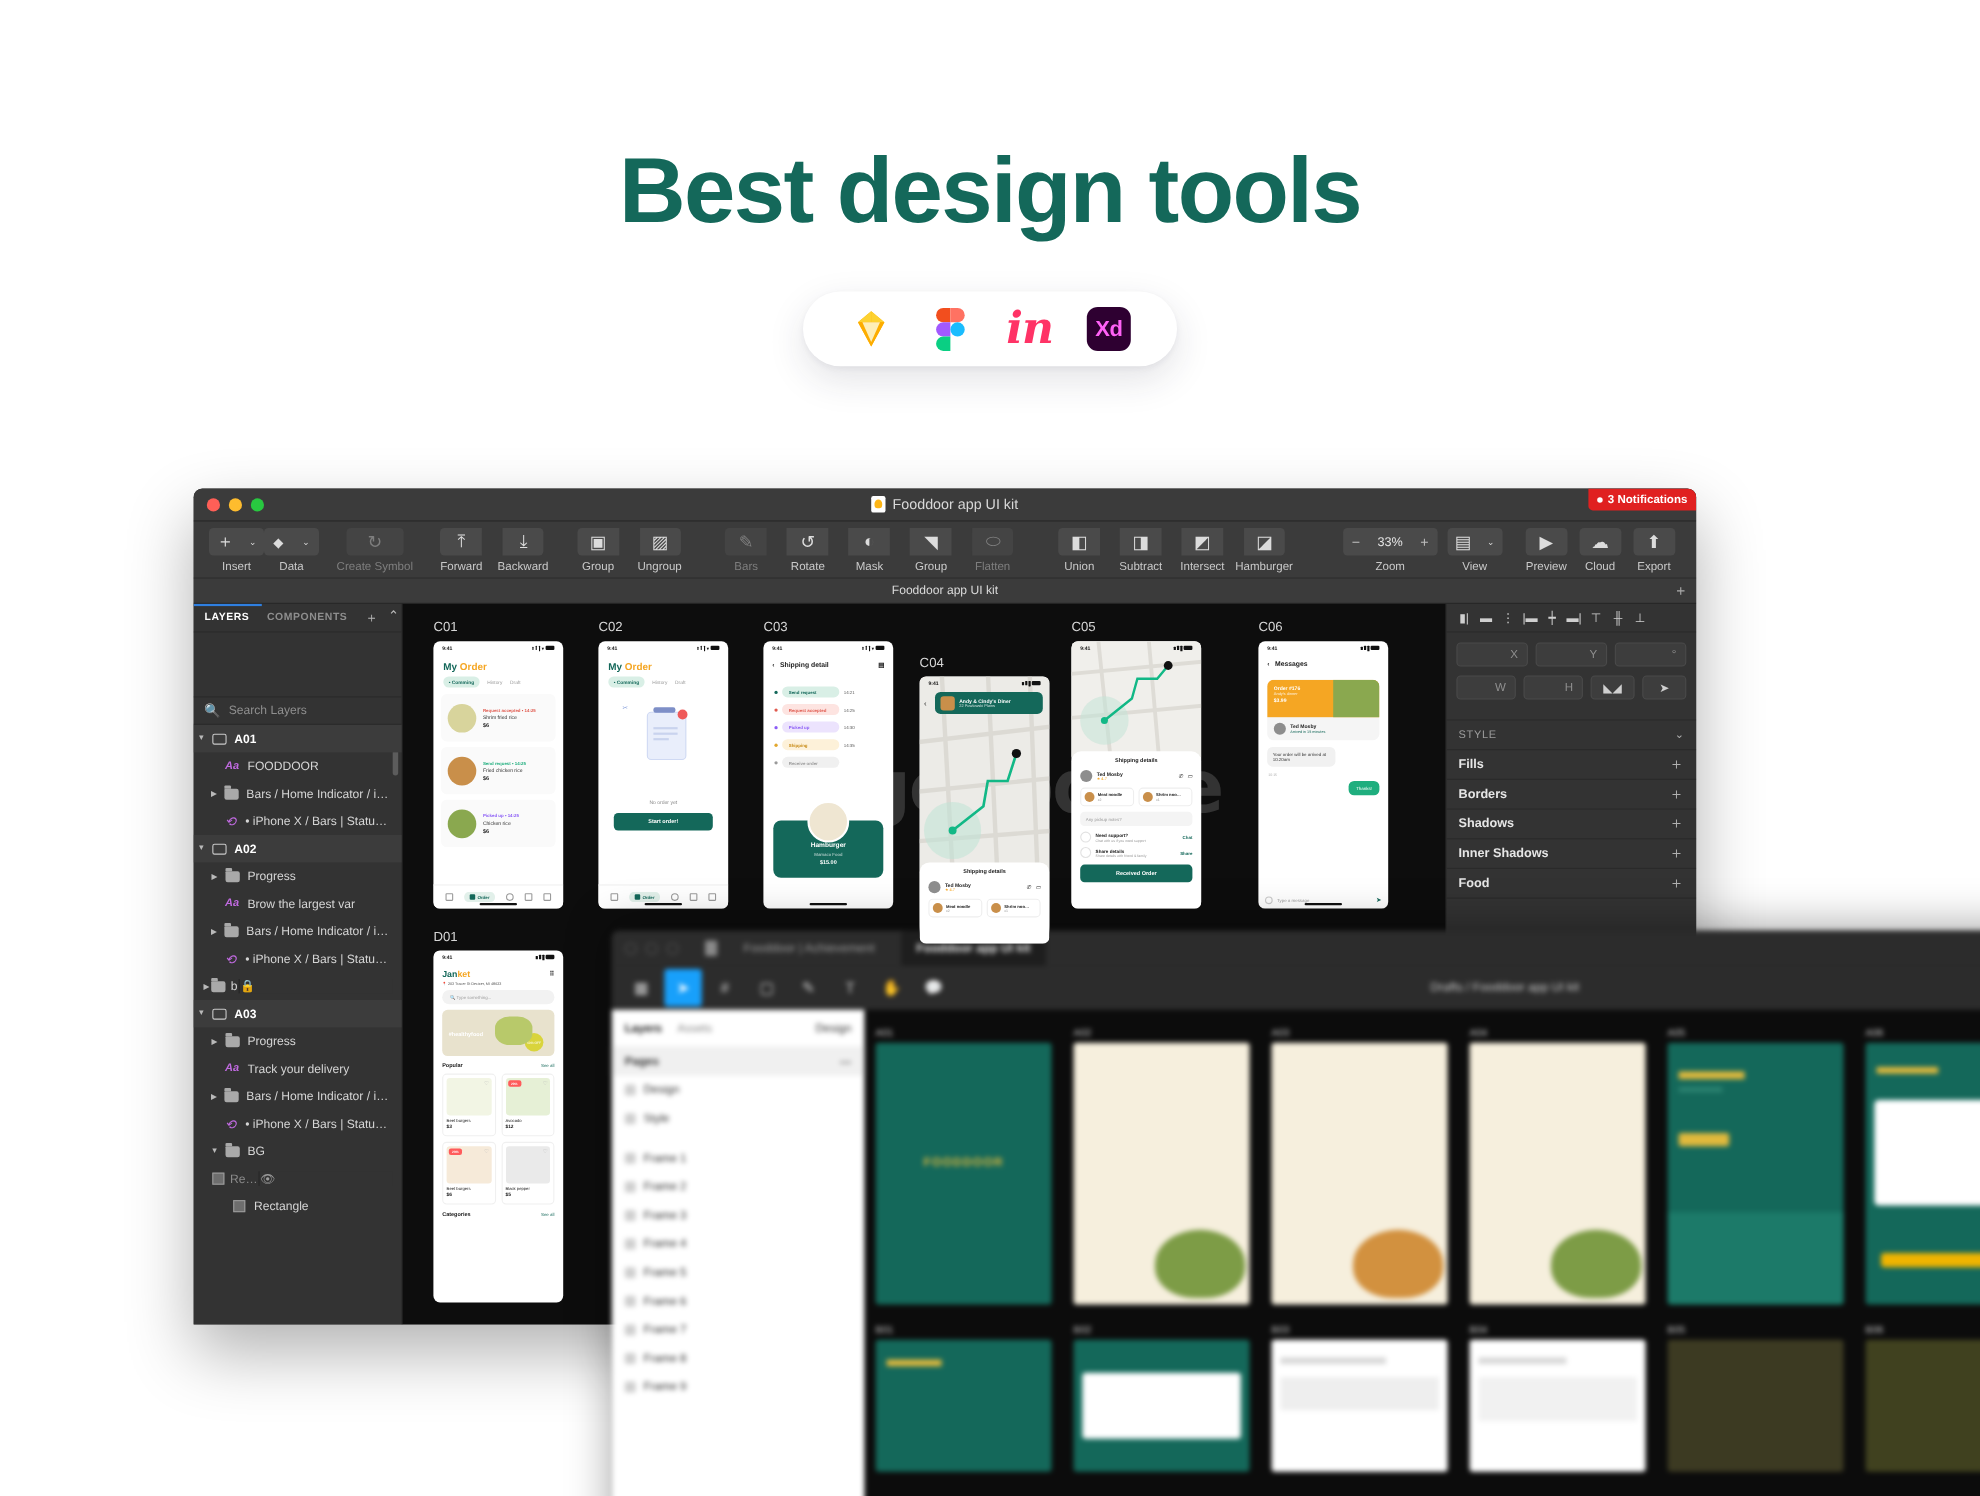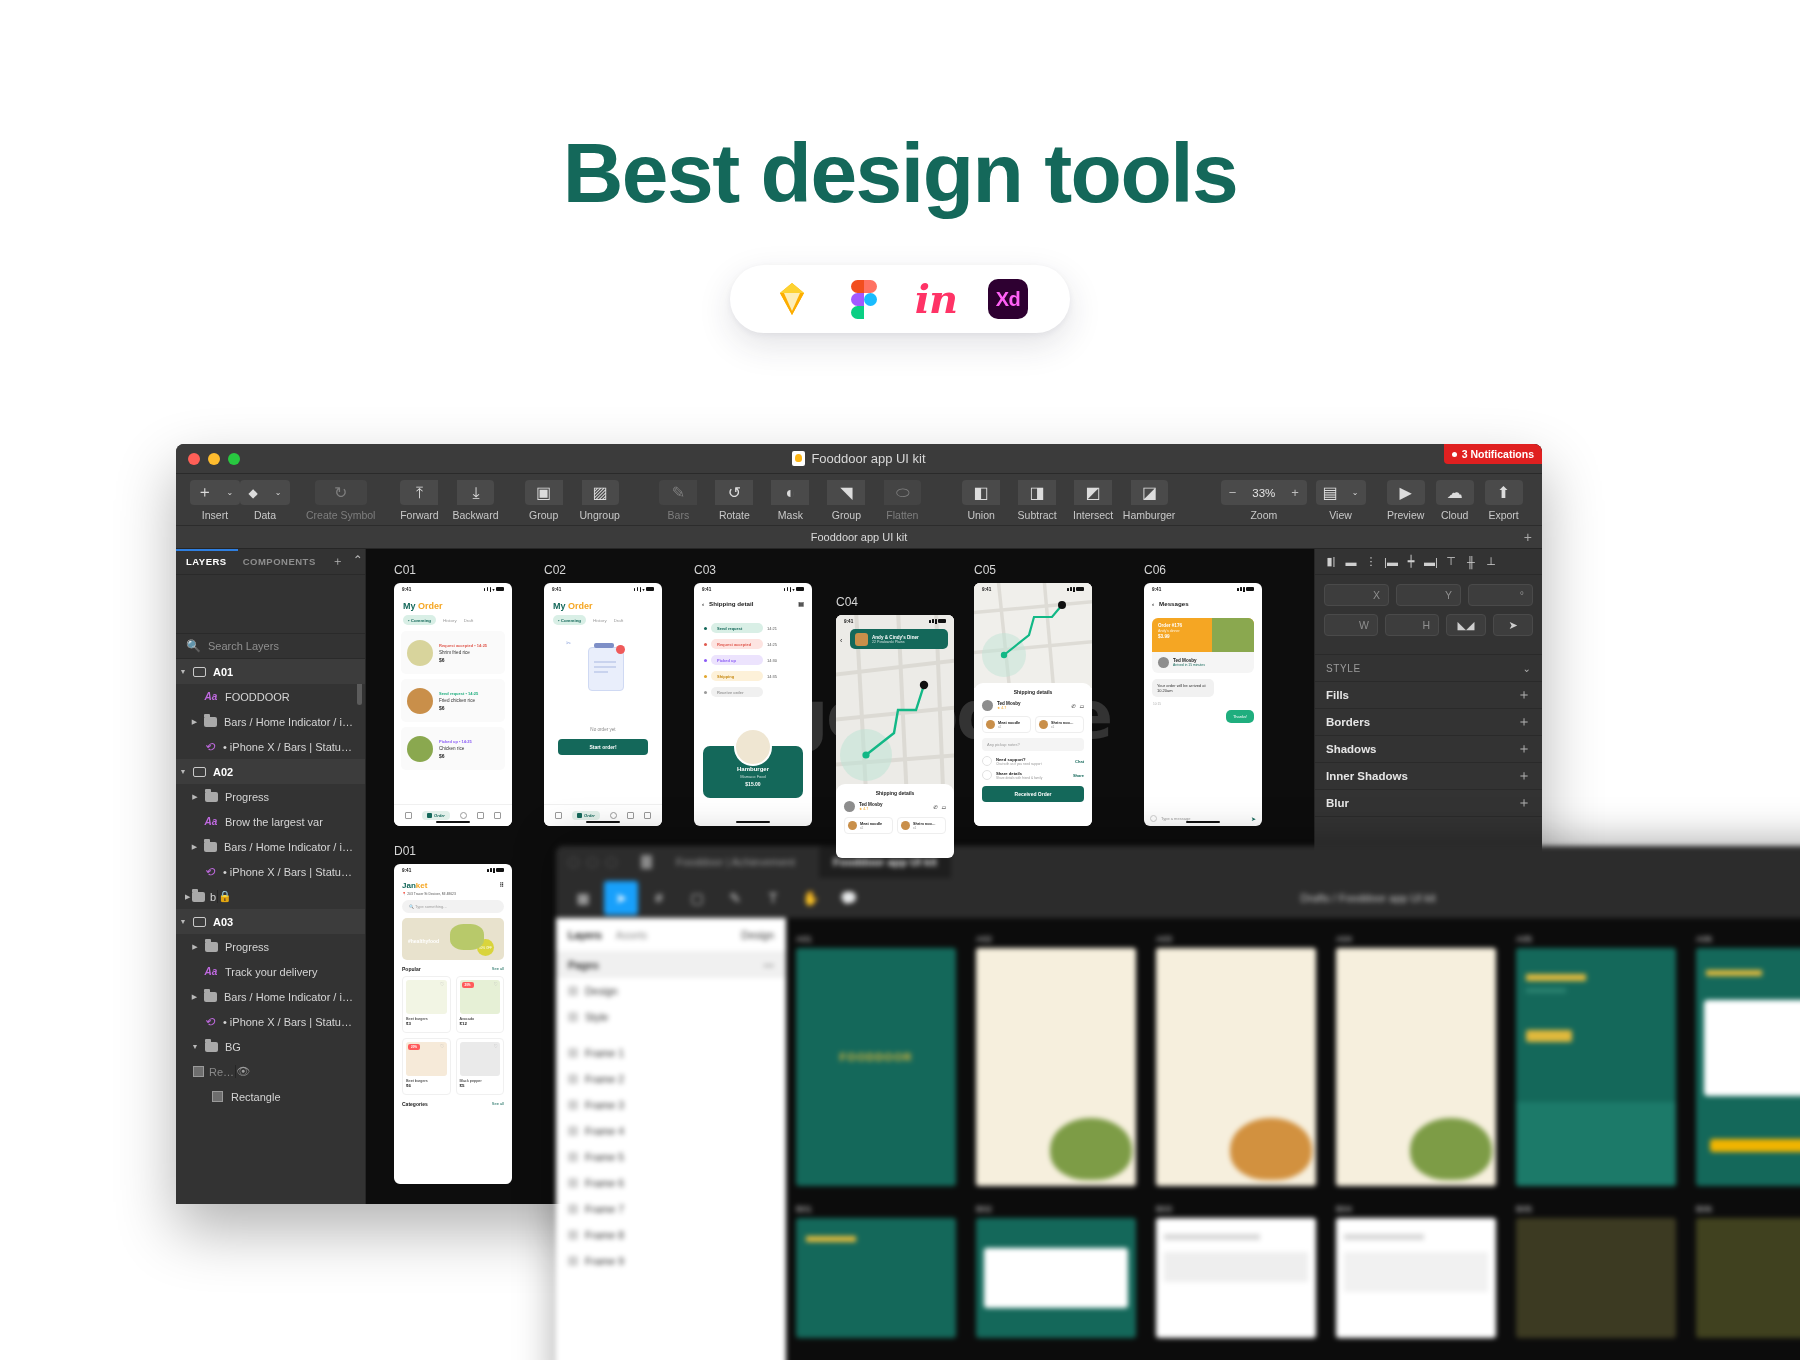--- a/index.html
+++ b/index.html
@@ -1122,21 +1122,21 @@
       </div>
       <div class="styrow">
         <span class="t">Shadows</span>
         <span class="p">＋</span>
       </div>
       <div class="styrow">
         <span class="t">Inner Shadows</span>
         <span class="p">＋</span>
       </div>
       <div class="styrow">
-        <span class="t">Blur</span>
+        <span class="t">Food</span>
         <span class="p">＋</span>
       </div>
     </div>
 
   </div>
 </div>
 
 <div class="figma-win">
   <div class="fg-title">
     <span class="fg-dots">

